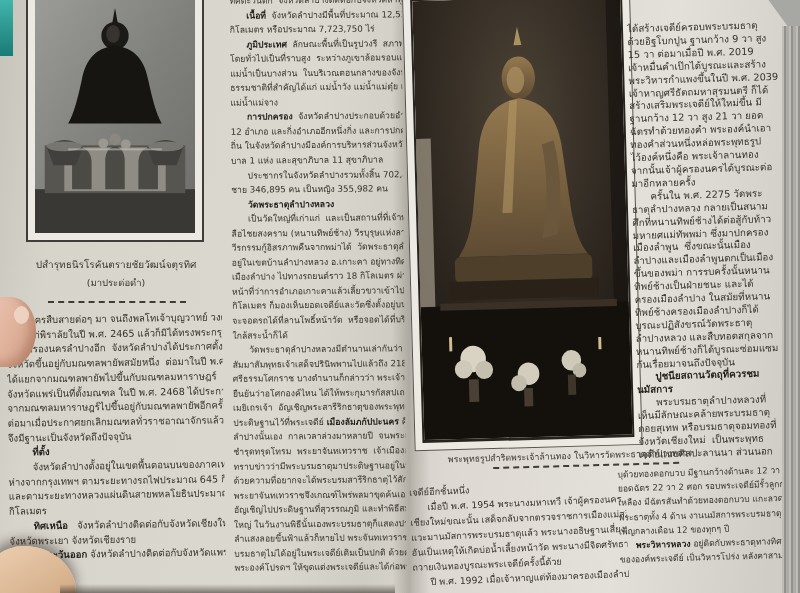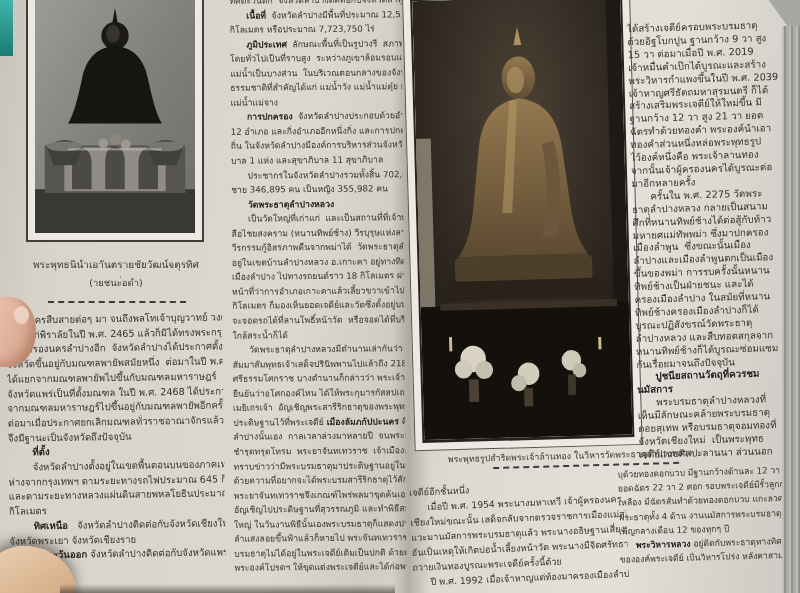--- a/index.html
+++ b/index.html
@@ -89,22 +89,22 @@
       <path d="M82 10 l3 16 h-6 z" fill="#181714"></path>
       <circle cx="82" cy="38" r="14" fill="#1b1a17"></circle>
       <path d="M82 48 c-20 2 -30 14 -34 34 c-4 18 -8 34 -14 44 h96 c-6 -10 -10 -26 -14 -44 c-4 -20 -14 -32 -34 -34 z" fill="#161512"></path>
       <ellipse cx="80" cy="36" rx="7" ry="9" fill="#4e4b44" opacity=".55"></ellipse>
       <circle cx="70" cy="146" r="5" fill="#9b9890"></circle>
       <circle cx="82" cy="142" r="6" fill="#8a877f"></circle>
       <circle cx="93" cy="147" r="5" fill="#9b9890"></circle>
       <rect x="34" y="151" width="96" height="2" fill="#c4c2bb" opacity=".6"></rect>
     </svg>
   </div>
-  <div class="cap cap-l1">พระพุทธนินำเอาันตรายชัยวัฒน์จตุรทิศ</div>
-  <div class="cap cap-l2">(ายชนะ่อดำ)</div>
+  <div class="cap cap-l1">ปสำรุทธนิรโรคันตรายชัยวัฒน์จตุรทิศ</div>
+  <div class="cap cap-l2">(มาประด่อดำ)</div>
   <div class="dashes dash-left"></div>
 
   <div class="col col-left"><div class="tl"><span></span><b></b><span>ครองนครสืบสายต่อๆ มา จนถึงพลโทเจ้าบุญวาทย์ วงศ์มานิตย์</span></div><div class="tl"><span></span><b></b><span>ได้ถึงแก่พิราลัยในปี พ.ศ. 2465 แล้วก็มิได้ทรงพระกรุณาให้</span></div><div class="tl"><span></span><b></b><span>เจ้าผู้ครองนครลำปางอีก  จังหวัดลำปางได้ประกาศตั้งเป็น</span></div><div class="tl"><span></span><b></b><span>จังหวัดขึ้นอยู่กับมณฑลพายัพสมัยหนึ่ง  ต่อมาในปี พ.ศ. 2458</span></div><div class="tl"><span></span><b></b><span>ได้แยกจากมณฑลพายัพไปขึ้นกับมณฑลมหาราษฎร์  ซึ่งมี</span></div><div class="tl"><span></span><b></b><span>จังหวัดแพร่เป็นที่ตั้งมณฑล ในปี พ.ศ. 2468 ได้ประกาศแยก</span></div><div class="tl"><span></span><b></b><span>จากมณฑลมหาราษฎร์ไปขึ้นอยู่กับมณฑลพายัพอีกครั้งหนึ่ง</span></div><div class="tl"><span></span><b></b><span>ต่อมาเมื่อประกาศยกเลิกมณฑลทั่วราชอาณาจักรแล้ว  ลำปาง</span></div><div class="tl"><span></span><b></b><span>จึงมีฐานะเป็นจังหวัดถึงปัจจุบัน</span></div><div class="tl"><span>        </span><b>ที่ตั้ง</b><span></span></div><div class="tl"><span></span><b></b><span>        จังหวัดลำปางตั้งอยู่ในเขตพื้นตอนบนของภาคเหนือ</span></div><div class="tl"><span></span><b></b><span>ห่างจากกรุงเทพฯ ตามระยะทางรถไฟประมาณ 645 กิโลเมตร</span></div><div class="tl"><span></span><b></b><span>และตามระยะทางหลวงแผ่นดินสายพหลโยธินประมาณ 602</span></div><div class="tl"><span></span><b></b><span>กิโลเมตร</span></div><div class="tl"><span>        </span><b>ทิศเหนือ</b><span>   จังหวัดลำปางติดต่อกับจังหวัดเชียงใหม่</span></div><div class="tl"><span></span><b></b><span>จังหวัดพระเยา จังหวัดเชียงราย</span></div><div class="tl"><span>        </span><b>ทิศตะวันออก</b><span> จังหวัดลำปางติดต่อกับจังหวัดแพร่ และ</span></div><div class="tl"><span></span><b></b><span>จังหวัดสุโขทัย</span></div></div>
   <div class="col col-mid"><div class="tl"><span></span><b></b><span>ทิศตะวันตก  จังหวัดลำปางติดต่อกับจังหวัดลำพูน</span></div><div class="tl"><span>      </span><b>เนื้อที่</b><span>  จังหวัดลำปางมีพื้นที่ประมาณ 12,533.9 ตาราง</span></div><div class="tl"><span></span><b></b><span>กิโลเมตร หรือประมาณ 7,723,750 ไร่</span></div><div class="tl"><span>      </span><b>ภูมิประเทศ</b><span>  ลักษณะพื้นที่เป็นรูปวงรี  สภาพพื้นที่</span></div><div class="tl"><span></span><b></b><span>โดยทั่วไปเป็นที่ราบสูง  ระหว่างภูเขาล้อมรอบและมี</span></div><div class="tl"><span></span><b></b><span>แม่น้ำเป็นบางส่วน  ในบริเวณตอนกลางของจังหวัด มีแหล่งน้ำ</span></div><div class="tl"><span></span><b></b><span>ธรรมชาติที่สำคัญได้แก่ แม่น้ำวัง แม่น้ำแม่ตุ๋ย แม่น้ำงาว และ</span></div><div class="tl"><span></span><b></b><span>แม่น้ำแม่จาง</span></div><div class="tl"><span>      </span><b>การปกครอง</b><span>  จังหวัดลำปางประกอบด้วยอำเภอ</span></div><div class="tl"><span></span><b></b><span>12 อำเภอ และกิ่งอำเภออีกหนึ่งกิ่ง และการปกครองท้อง</span></div><div class="tl"><span></span><b></b><span>ถิ่น ในจังหวัดลำปางมีองค์การบริหารส่วนจังหวัด 1 เทศ</span></div><div class="tl"><span></span><b></b><span>บาล 1 แห่ง และสุขาภิบาล 11 สุขาภิบาล</span></div><div class="tl"><span></span><b></b><span>      ประชากรในจังหวัดลำปางรวมทั้งสิ้น 702,877 คน เป็น</span></div><div class="tl"><span></span><b></b><span>ชาย 346,895 คน เป็นหญิง 355,982 คน</span></div><div class="tl"><span>      </span><b>วัดพระธาตุลำปางหลวง</b><span></span></div><div class="tl"><span></span><b></b><span>      เป็นวัดใหญ่ที่เก่าแก่  และเป็นสถานที่ที่เจ้าพ่อ</span></div><div class="tl"><span></span><b></b><span>ลือไชยสงคราม (หนานทิพย์ช้าง) วีรบุรุษแห่งลานนาได้สร้าง</span></div><div class="tl"><span></span><b></b><span>วีรกรรมกู้อิสรภาพคืนจากพม่าได้  วัดพระธาตุลำปางหลวง</span></div><div class="tl"><span></span><b></b><span>อยู่ในเขตบ้านลำปางหลวง อ.เกาะคา อยู่ทางทิศใต้ของตัว</span></div><div class="tl"><span></span><b></b><span>เมืองลำปาง ไปทางรถยนต์ราว 18 กิโลเมตร ผ่าน</span></div><div class="tl"><span></span><b></b><span>หน้าที่ว่าการอำเภอเกาะคาแล้วเลี้ยวขวาเข้าไปอีก 2</span></div><div class="tl"><span></span><b></b><span>กิโลเมตร ก็มองเห็นยอดเจดีย์และวัดซึ่งตั้งอยู่บนเนิน</span></div><div class="tl"><span></span><b></b><span>จะจอดรถได้ที่ลานโพธิ์หน้าวัด  หรือจอดได้ที่บริเวณ</span></div><div class="tl"><span></span><b></b><span>ใกล้สระน้ำก็ได้</span></div><div class="tl"><span></span><b></b><span>      วัดพระธาตุลำปางหลวงมีตำนานเล่ากันว่า เมื่อพระ</span></div><div class="tl"><span></span><b></b><span>สัมมาสัมพุทธเจ้าเสด็จปรินิพพานไปแล้วถึง 218 ปี มีพระเจ้า</span></div><div class="tl"><span></span><b></b><span>ศรีธรรมโศกราช บางตำนานก็กล่าวว่า พระเจ้าอโศก แต่ไม่</span></div><div class="tl"><span></span><b></b><span>ยืนยันว่าอโศกองค์ไหน ได้ให้พระกุมารกัสสปเถระและ</span></div><div class="tl"><span></span><b></b><span>เมยิเถรเจ้า  อัญเชิญพระสารีริกธาตุของพระพุทธเจ้ามา</span></div><div class="tl"><span>ประดิษฐานไว้ที่พระเจดีย์ </span><b>เมืองลัมภกัปปะนคร</b><span> คือ</span></div><div class="tl"><span></span><b></b><span>ลำปางนั้นเอง  กาลเวลาล่วงมาหลายปี  จนพระเจดีย์</span></div><div class="tl"><span></span><b></b><span>ชำรุดทรุดโทรม  พระยาจันทเทวราช  เจ้าเมืองลำปาง</span></div><div class="tl"><span></span><b></b><span>ทราบข่าวว่ามีพระบรมธาตุมาประดิษฐานอยู่ในพระเจดีย์</span></div><div class="tl"><span></span><b></b><span>ด้วยความที่อยากจะได้พระบรมสารีริกธาตุไว้สักการะ</span></div><div class="tl"><span></span><b></b><span>พระยาจันทเทวราชจึงเกณฑ์ไพร่พลมาขุดค้นเอาพระธาตุ</span></div><div class="tl"><span></span><b></b><span>อัญเชิญไปประดิษฐานที่สุวรรณภูมิ และทำพิธีสมโภช</span></div><div class="tl"><span></span><b></b><span>ใหญ่ ในวันงานพิธีนั้นเองพระบรมธาตุก็แสดงปาฏิหาริย์</span></div><div class="tl"><span></span><b></b><span>ลำแสงลอยขึ้นฟ้าแล้วก็หายไป พระจันทเทวราชทรงเห็น</span></div><div class="tl"><span></span><b></b><span>บรมธาตุไม่ได้อยู่ในพระเจดีย์เดิมเป็นปกติ ด้วยความที่</span></div><div class="tl"><span></span><b></b><span>พระองค์โปรดฯ ให้ขุดแต่งพระเจดีย์และได้ก่อพระเจดีย์</span></div></div>
 
   <div class="rpage">
     <div class="photo-frame right-photo">
       <svg viewBox="0 0 212 430" preserveAspectRatio="none">
         <defs>
           <radialGradient id="rpg" cx="50%" cy="26%" r="65%">

